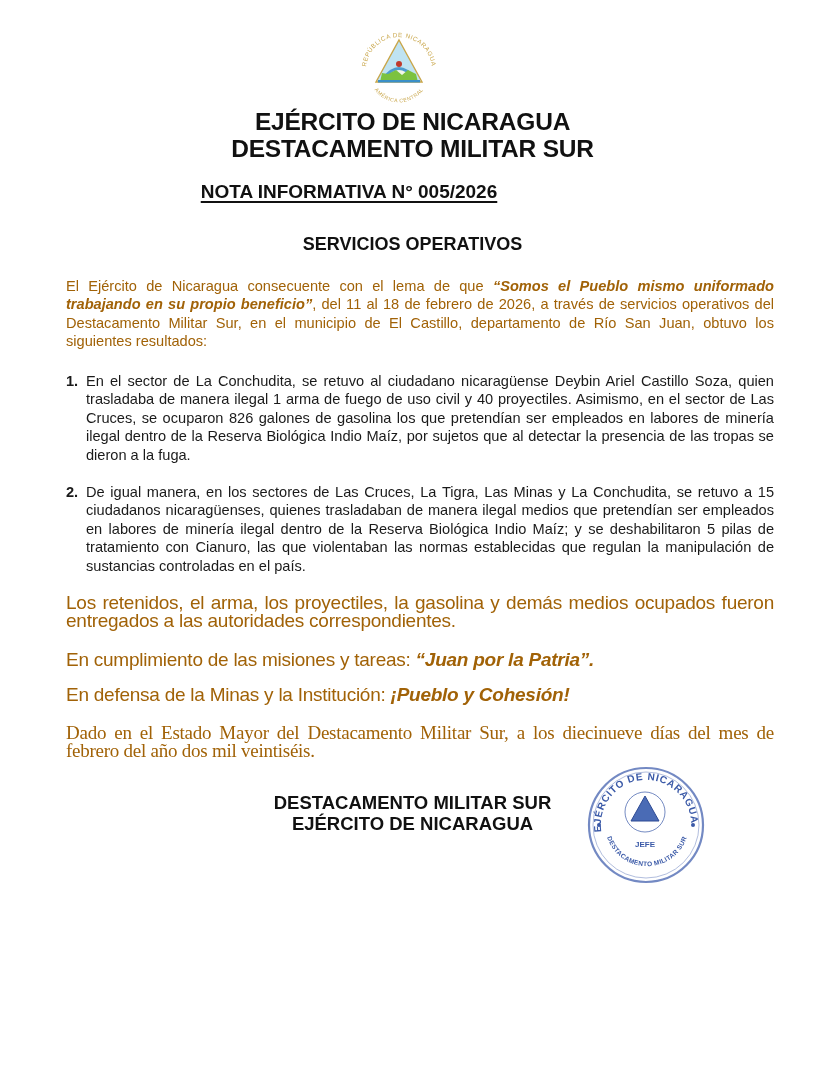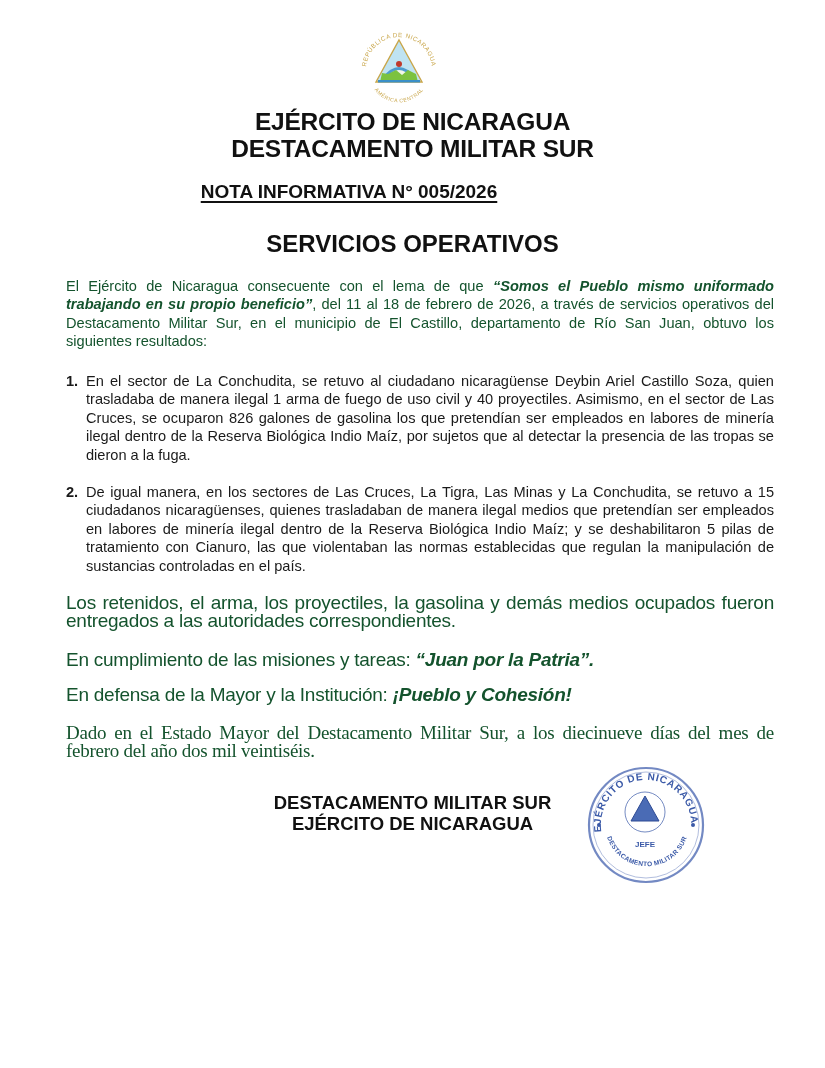--- a/index.html
+++ b/index.html
@@ -15,25 +15,25 @@
   }
   .h-org1 { top: 108px; }
   .h-org2 { top: 135px; }
   .h-nota {
     position: absolute; left: 0; width: 698px; top: 180px; text-align: center;
     font-weight: bold; font-size: 19px; line-height: 24px;
   }
   .h-nota span { text-decoration: underline; text-underline-offset: 3px; text-decoration-thickness: 2px; }
   .h-serv {
     position: absolute; left: 0; width: 825px; top: 232px; text-align: center;
-    font-weight: bold; font-size: 24px; line-height: 24px;
+    font-weight: bold; font-size: 18px; line-height: 24px;
   }
   .para {
     position: absolute; left: 66px; width: 708px;
-    font-size: 14.6px; line-height: 18.4px; text-align: justify; color: #14532d;
+    font-size: 14.6px; line-height: 18.4px; text-align: justify; color: #a16207;
   }
   .para.narrow { font-size: 19px; letter-spacing: -0.25px; }
   .p-intro { top: 277px; }
   .bi { font-weight: bold; font-style: italic; }
   .b { font-weight: normal; }
   .list-item { position: absolute; left: 66px; width: 708px; font-size: 14.6px; line-height: 18.4px; color: #1a1a1a; }
   .list-item .num { position: absolute; left: 0; top: 0; font-weight: bold; }
   .list-item .body { margin-left: 20px; text-align: justify; }
   .li1 { top: 372px; }
   .li2 { top: 483px; }
@@ -94,21 +94,21 @@
   <div class="body">
     <span>De igual manera, en los sectores de Las Cruces, La Tigra, Las Minas y La Conchudita, se retuvo a </span><span class="b">15</span><span> ciudadanos nicaragüenses, quienes trasladaban de manera ilegal medios que pretendían ser empleados en labores de minería ilegal dentro de la Reserva Biológica Indio Maíz; y se deshabilitaron </span><span class="b">5</span><span> pilas de tratamiento con Cianuro, las que violentaban las normas establecidas que regulan la manipulación de sustancias controladas en el país.</span>
   </div>
 </div>
 
 <div class="para narrow p-ret">Los retenidos, el arma, los proyectiles, la gasolina y demás medios ocupados fueron entregados a las autoridades correspondientes.</div>
 <div class="para narrow p-cump">
   <span>En cumplimiento de las misiones y tareas: </span><span class="bi">“Juan por la Patria”.</span>
 </div>
 <div class="para narrow p-def">
-  <span>En defensa de la Mayor y la Institución: </span><span class="bi">¡Pueblo y Cohesión!</span>
+  <span>En defensa de la Minas y la Institución: </span><span class="bi">¡Pueblo y Cohesión!</span>
 </div>
 <div class="para narrow p-dado">Dado en el Estado Mayor del Destacamento Militar Sur, a los diecinueve días del mes de febrero del año dos mil veintiséis.</div>
 
 <div class="sig sig1">DESTACAMENTO MILITAR SUR</div>
 <div class="sig sig2">EJÉRCITO DE NICARAGUA</div>
 
 <div class="seal">
   <svg width="122" height="120" viewBox="0 0 122 120">
     <defs>
       <path id="sealTop" d="M 16 64 A 45 45 0 0 1 106 56"></path>

